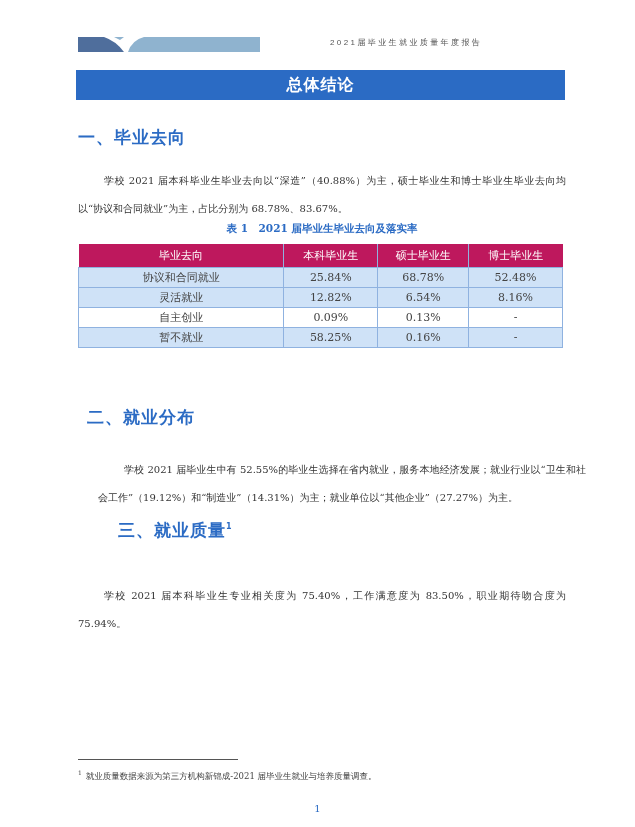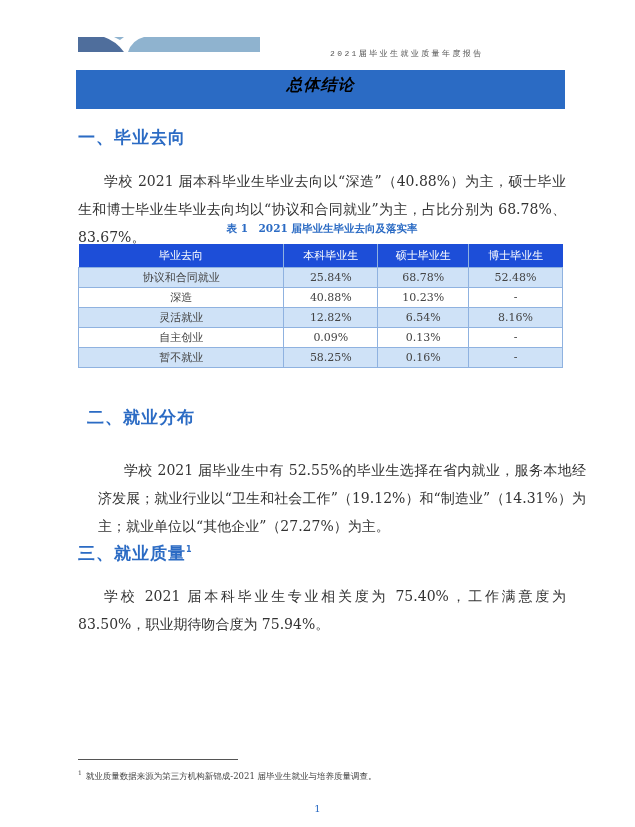--- a/index.html
+++ b/index.html
@@ -3,49 +3,48 @@
 <meta charset="utf-8">
 <style>
   html, body { margin: 0; padding: 0; background: #ffffff; }
   body {
     width: 635px; height: 827px; position: relative; overflow: hidden;
     font-family: "DejaVu Serif", "Liberation Serif", serif;
     color: #333;
   }
   .header-logo { position: absolute; left: 78px; top: 37px; width: 182px; height: 15px; }
   .header-title {
-    position: absolute; left: 330px; top: 48px; font-size: 8px; letter-spacing: 2.4px;
-    color: #555; font-family: Liberation Mono, monospace;
+    position: absolute; left: 330px; top: 37px; font-size: 8px; letter-spacing: 2.4px;
+    color: #555; font-family: Liberation Sans, sans-serif;
   }
   .banner {
-    position: absolute; left: 76px; top: 70px; width: 489px; height: 39px;
-    background: #2b6bc4; color: #000000; text-align: center; line-height: 30px;
+    position: absolute; left: 76px; top: 70px; width: 489px; height: 30px;
+    background: #2b6bc4; color: #ffffff; text-align: center; line-height: 30px;
     font-size: 16px; font-weight: bold; font-family: "DejaVu Sans", sans-serif;
     letter-spacing: 1px;
-    font-style: italic;
   }
   .section-heading {
     position: absolute; left: 78px; font-size: 17px; font-weight: bold; color: #2b6bc4;
     font-family: "DejaVu Sans", sans-serif; letter-spacing: 1px;
   }
   .section-heading sup { font-size: 8px; vertical-align: super; }
   .para {
-    position: absolute; left: 78px; width: 488px; font-size: 14px; line-height: 28px;
+    position: absolute; left: 78px; width: 488px; font-size: 10px; line-height: 28px;
     text-indent: 26px; color: #333; text-align: justify;
   }
   .table-caption {
     position: absolute; left: 78px; width: 488px; top: 222px; text-align: center;
     font-size: 10.5px; font-weight: bold; color: #2b6bc4;
   }
   table.data {
     position: absolute; left: 78px; top: 244px; width: 485px; border-collapse: collapse;
     font-size: 11px;
   }
   table.data th {
-    background: #1d4ed8; color: #fff; font-weight: normal; height: 21px;
+    background: #be185d; color: #fff; font-weight: normal; height: 21px;
     font-family: "DejaVu Sans", sans-serif; font-size: 11px;
     border-left: 1px solid #8fb2e0;
     margin-top: 18px;
   }
   table.data th:first-child { border-left: none; }
   table.data td {
     height: 19px; text-align: center; color: #444; border: 1px solid #8fb2e0; padding: 0;
   }
   table.data tr.shade td { background: #cfe2f7; }
   table.data col.c1 { width: 206px; }
@@ -93,26 +92,20 @@
       <th>博士毕业生</th>
     </tr>
   </thead>
   <tbody>
     <tr class="shade">
       <td>协议和合同就业</td>
       <td>25.84%</td>
       <td>68.78%</td>
       <td>52.48%</td>
     </tr>
-    <tr>
-      <td>深造</td>
-      <td>40.88%</td>
-      <td>10.23%</td>
-      <td>-</td>
-    </tr>
     <tr class="shade">
       <td>灵活就业</td>
       <td>12.82%</td>
       <td>6.54%</td>
       <td>8.16%</td>
     </tr>
     <tr>
       <td>自主创业</td>
       <td>0.09%</td>
       <td>0.13%</td>
@@ -123,19 +116,19 @@
       <td>58.25%</td>
       <td>0.16%</td>
       <td>-</td>
     </tr>
   </tbody>
 </table>
 
 <div class="section-heading" style="top:406px;margin-left:9px;">二、就业分布</div>
 <div class="para" style="top:456px;margin-left:20px;">学校 2021 届毕业生中有 52.55%的毕业生选择在省内就业，服务本地经济发展；就业行业以“卫生和社会工作”（19.12%）和“制造业”（14.31%）为主；就业单位以“其他企业”（27.27%）为主。</div>
 
-<div class="section-heading" style="top:542px;"><span>三、就业质量</span><sup>1</sup></div>
+<div class="section-heading" style="top:519px;margin-left:40px;"><span>三、就业质量</span><sup>1</sup></div>
 <div class="para" style="top:582px;">学校 2021 届本科毕业生专业相关度为 75.40%，工作满意度为 83.50%，职业期待吻合度为 75.94%。</div>
 
 <div class="footnote-rule"></div>
 <div class="footnote"><sup>1</sup><span>就业质量数据来源为第三方机构新锦成-2021 届毕业生就业与培养质量调查。</span></div>
 
 <div class="page-number">1</div>
 
 </body></html>

